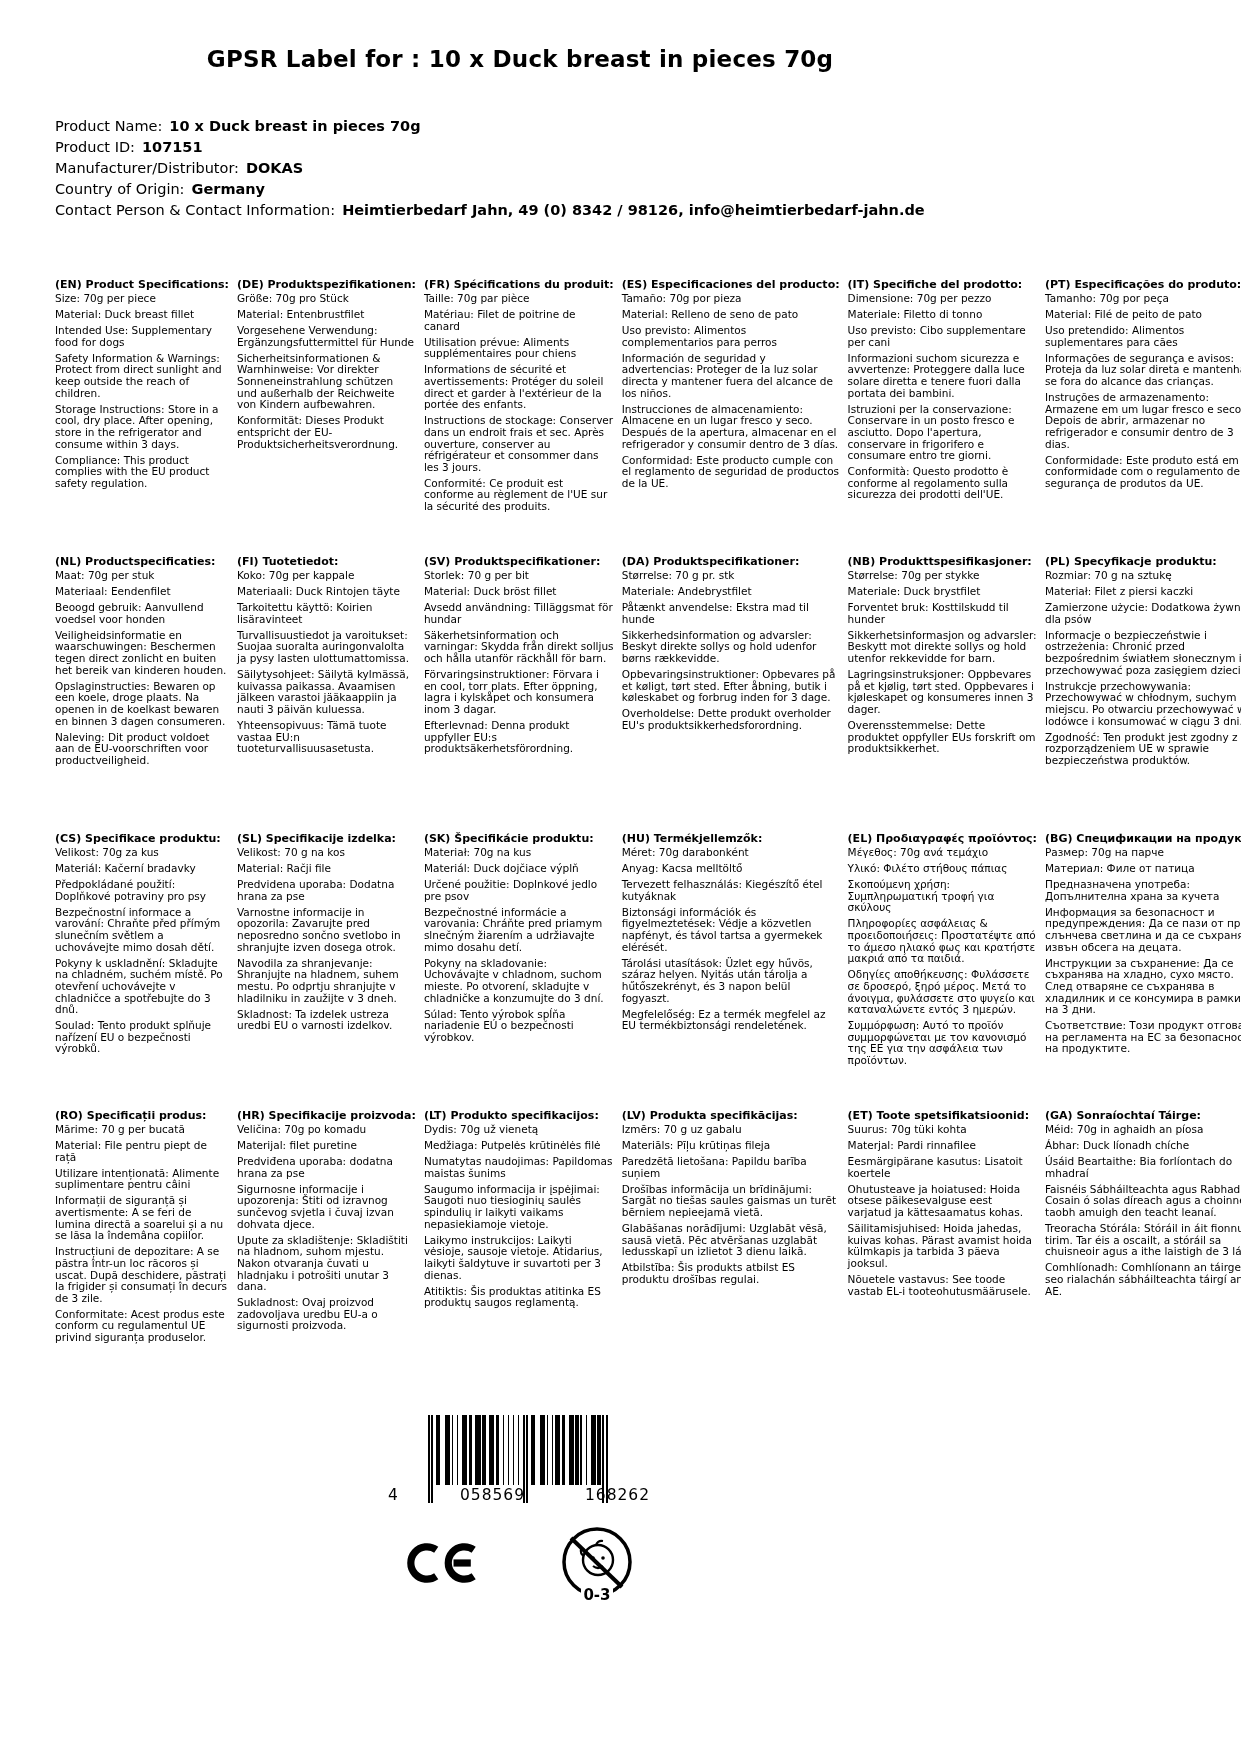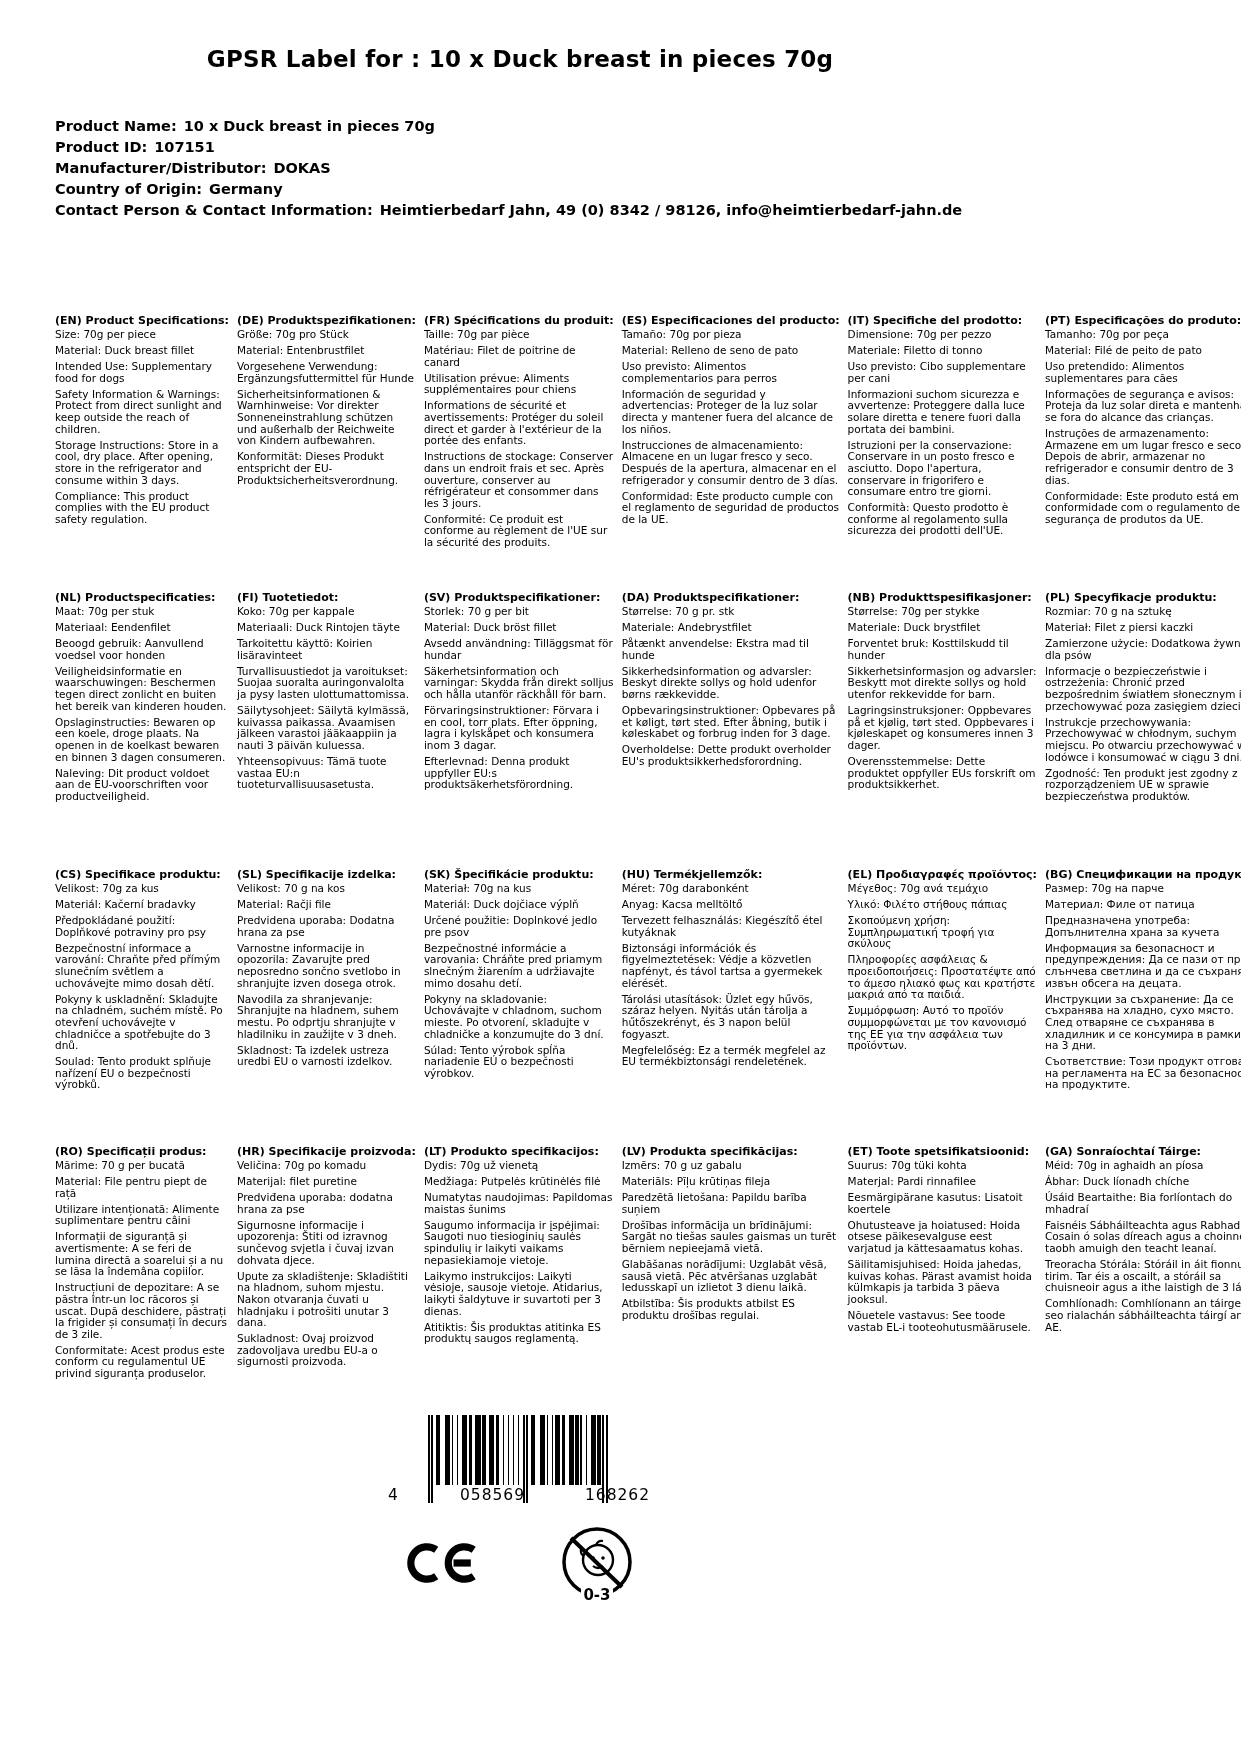--- a/index.html
+++ b/index.html
@@ -9,26 +9,26 @@
   }
   .title {
     position:absolute; top:46px; left:0; width:100%;
     text-align:center; font-size:23px; font-weight:bold; letter-spacing:0.2px;
   }
   .info {
     position:absolute; top:116px; left:55px; width:1000px;
     font-size:14.5px; line-height:21px;
   }
   .info-row { white-space:nowrap; }
-  .info-label { font-weight:bold; }
+  .info-label { font-weight:normal; }
   .info-value { font-weight:bold; margin-left:7px; }
   .grid {
     position:absolute; top:278px; left:55px; width:1040px;
     display:grid; grid-template-columns:repeat(6, 1fr);
-    grid-auto-rows:277px; column-gap:8px;margin-top:36px;
+    grid-auto-rows:277px; column-gap:8px;
   }
   .block { overflow:visible; }
   .block-heading {
     font-size:11px; font-weight:bold; white-space:nowrap; margin:0 0 2px 0;
   }
   .spec-p {
     font-size:10.5px; line-height:11.6px; margin:0 0 4.5px 0;
     overflow-wrap:anywhere;
   }
   .barcode-wrap { position:absolute; top:1415px; left:388px; width:300px; height:115px; }
@@ -221,20 +221,21 @@
         <p class="spec-p">Tárolási utasítások: Üzlet egy hűvös, száraz helyen. Nyitás után tárolja a hűtőszekrényt, és 3 napon belül fogyaszt.</p>
         <p class="spec-p">Megfelelőség: Ez a termék megfelel az EU termékbiztonsági rendeletének.</p>
       </div>
 
     <div class="block">
       <div class="block-heading">(EL) Προδιαγραφές προϊόντος:</div>
     <p class="spec-p">Μέγεθος: 70g ανά τεμάχιο</p>
         <p class="spec-p">Υλικό: Φιλέτο στήθους πάπιας</p>
         <p class="spec-p">Σκοπούμενη χρήση: Συμπληρωματική τροφή για σκύλους</p>
         <p class="spec-p">Πληροφορίες ασφάλειας &amp; προειδοποιήσεις: Προστατέψτε από το άμεσο ηλιακό φως και κρατήστε μακριά από τα παιδιά.</p>
+        <p class="spec-p">Οδηγίες αποθήκευσης: Φυλάσσετε σε δροσερό, ξηρό μέρος. Μετά το άνοιγμα, φυλάσσετε στο ψυγείο και καταναλώνετε εντός 3 ημερών.</p>
         <p class="spec-p">Συμμόρφωση: Αυτό το προϊόν συμμορφώνεται με τον κανονισμό της ΕΕ για την ασφάλεια των προϊόντων.</p>
       </div>
 
     <div class="block">
       <div class="block-heading">(BG) Спецификации на продукта:</div>
     <p class="spec-p">Размер: 70g на парче</p>
         <p class="spec-p">Материал: Филе от патица</p>
         <p class="spec-p">Предназначена употреба: Допълнителна храна за кучета</p>
         <p class="spec-p">Информация за безопасност и предупреждения: Да се пази от пряка слънчева светлина и да се съхранява извън обсега на децата.</p>
         <p class="spec-p">Инструкции за съхранение: Да се съхранява на хладно, сухо място. След отваряне се съхранява в хладилник и се консумира в рамките на 3 дни.</p>

